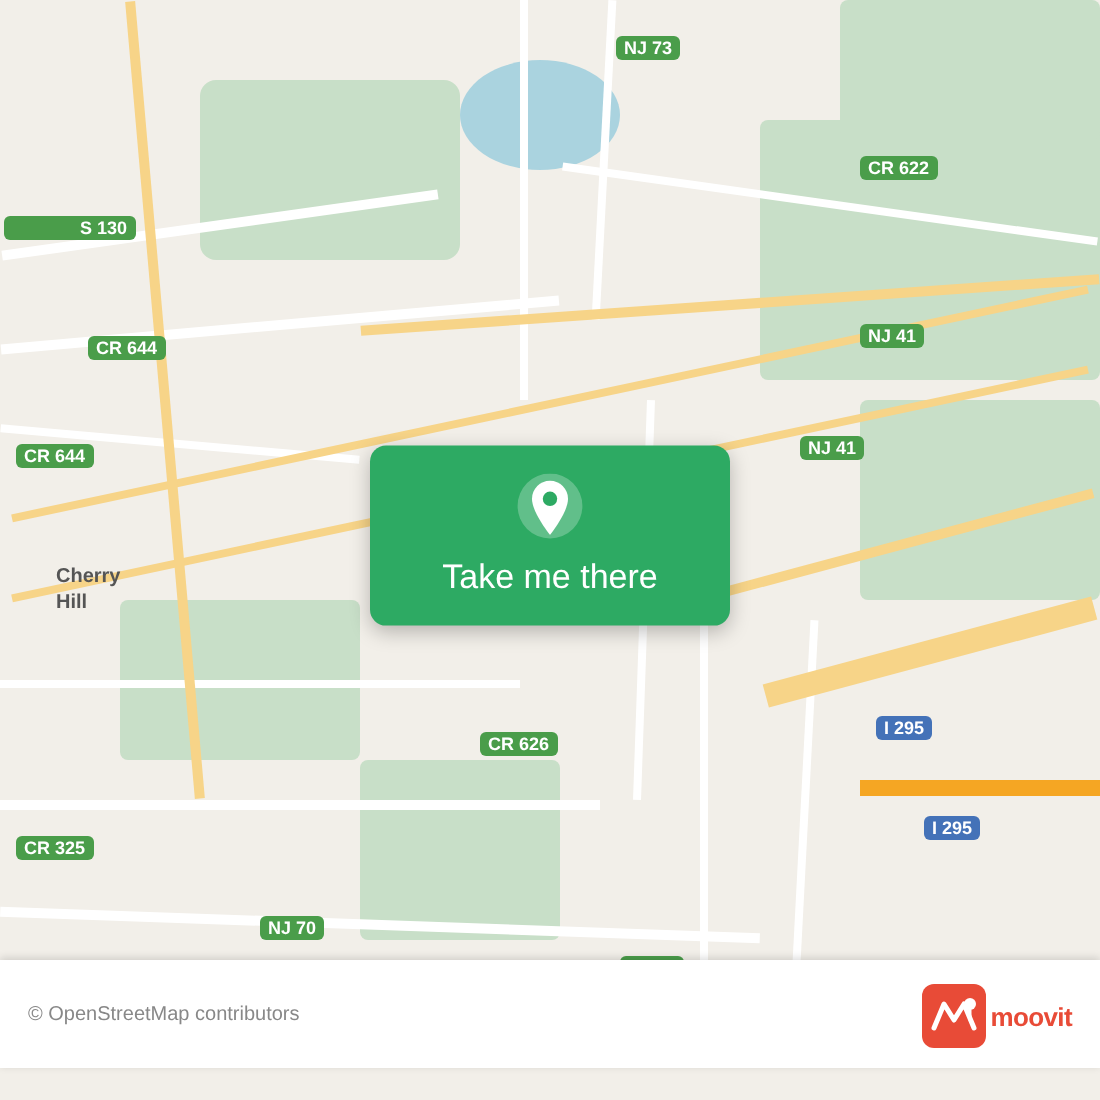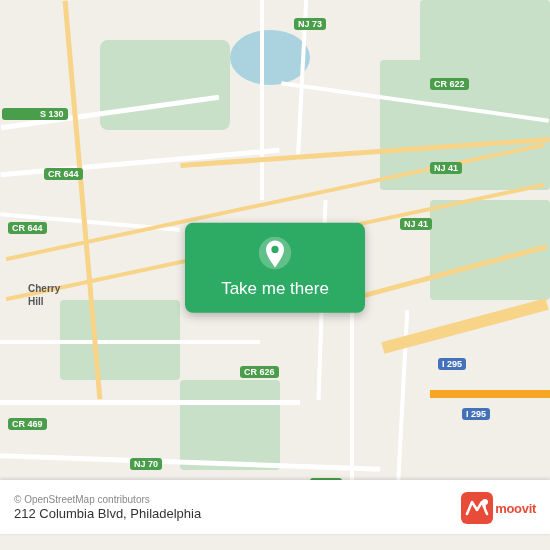--- a/index.html
+++ b/index.html
@@ -210,50 +210,49 @@
   <div class="road-yellow r15"></div>
   <div class="road-yellow r16"></div>
   <div class="road-yellow r17"></div>
   <div class="road-yellow r18"></div>
   <div class="road-orange r19"></div>
 
   <div id="badges-container">
       <div class="road-badge badge-green" style="top: 108px; left: 2px; padding-left: 38px;">S 130</div>
       <div class="road-badge badge-green" style="top: 168px; left: 44px;">CR 644</div>
       <div class="road-badge badge-green" style="top: 222px; left: 8px;">CR 644</div>
-      <div class="road-badge badge-green" style="top: 18px; left: 294px;">NJ 73</div>
+      <div class="road-badge badge-green" style="top: 18px; left: 308px;">NJ 73</div>
       <div class="road-badge badge-green" style="top: 78px; left: 430px;">CR 622</div>
       <div class="road-badge badge-green" style="top: 162px; left: 430px;">NJ 41</div>
       <div class="road-badge badge-green" style="top: 218px; left: 400px;">NJ 41</div>
       <div class="road-badge badge-green" style="top: 338px; left: 240px; margin-top: 28px;">CR 626</div>
       <div class="road-badge badge-green" style="top: 458px; left: 130px;">NJ 70</div>
       <div class="road-badge badge-green" style="top: 478px; left: 310px;">NJ 70</div>
       <div class="road-badge badge-blue" style="top: 358px; left: 438px;">I 295</div>
       <div class="road-badge badge-blue" style="top: 408px; left: 462px;">I 295</div>
-      <div class="road-badge badge-green" style="top: 418px; left: 8px;">CR 469</div>
+      <div class="road-badge badge-green" style="top: 418px; left: 8px;">CR 325</div>
     </div>
 
   <div style="position:absolute; top:282px; left:28px; font-size:10px; color:#555; font-weight:bold; line-height:1.3; z-index:5;">
     Cherry<br>Hill
   </div>
 
   <div class="take-me-there-card">
 
     <svg class="pin-icon" viewBox="0 0 36 40" fill="none" xmlns="http://www.w3.org/2000/svg">
       <ellipse cx="18" cy="18" rx="18" ry="18" fill="rgba(255,255,255,0.25)"></ellipse>
       <path d="M18 4C12.477 4 8 8.477 8 14c0 7.732 10 20 10 20s10-12.268 10-20c0-5.523-4.477-10-10-10z" fill="white"></path>
       <circle cx="18" cy="14" r="4" fill="#2daa63"></circle>
     </svg>
     <span class="take-me-there-label">Take me there</span>
   </div>
 
   <div class="bottom-bar">
     <div style="display:flex; flex-direction:column; gap:1px;">
       <span class="copyright-text" style="position:static; font-size:10px; color:#888;">© OpenStreetMap contributors</span>
-      <span class="address-text">212 Columbia Blvd, Philadelphia</span>
     </div>
 
     <div class="bottom-bar-logo">
 
       <svg width="32" height="32" viewBox="0 0 32 32">
         <rect width="32" height="32" rx="6" fill="#e84b37"></rect>
         <path d="M6 22 L11 10 L16 18 L21 10 L26 22" stroke="white" stroke-width="2.5" fill="none" stroke-linejoin="round" stroke-linecap="round"></path>
         <circle cx="24" cy="10" r="3" fill="white"></circle>
         <path d="M24 13 L24 18" stroke="white" stroke-width="1.5" stroke-linecap="round"></path>
       </svg>

